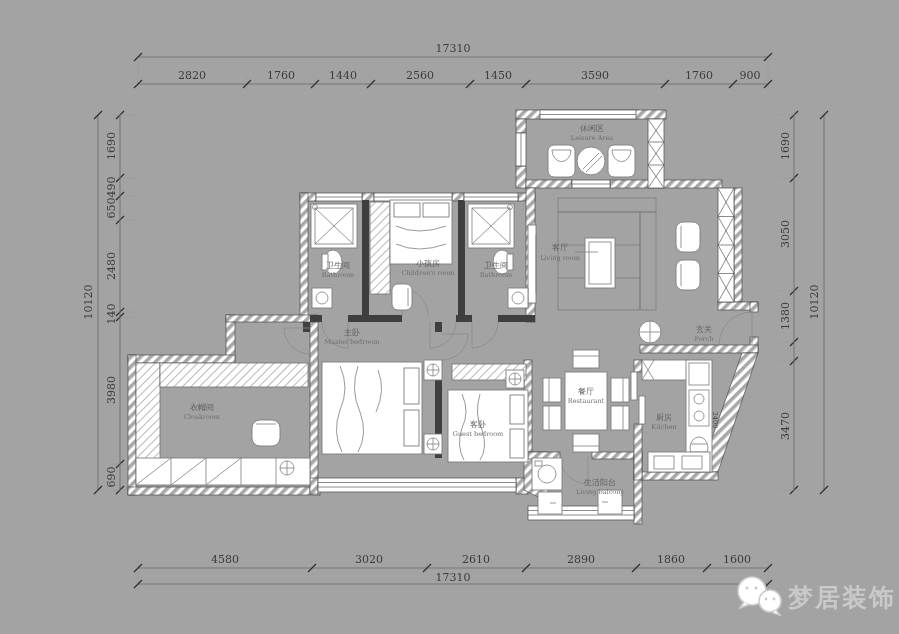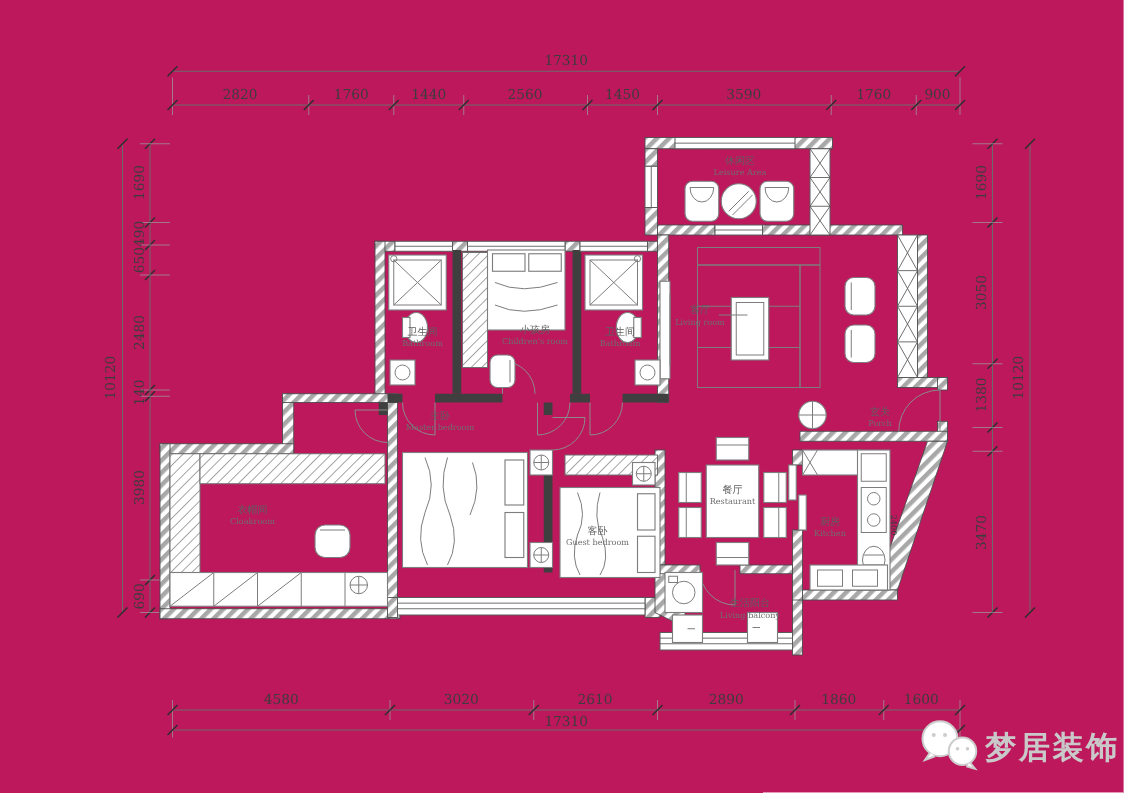--- a/index.html
+++ b/index.html
@@ -1,16 +1,16 @@
 <!DOCTYPE html>
 <html><head>
 <meta charset="utf-8">
 <style>
   html,body{margin:0;padding:0;background:#ffffff;}
-  .stage{width:899px;height:634px;background:#be185d;position:relative;font-family:"DejaVu Serif",serif;}
+  .stage{width:899px;height:634px;background:#a3a3a3;position:relative;font-family:"DejaVu Serif",serif;}
   svg{display:block}
   .hw{fill:url(#wh);stroke:#4a4a4a;stroke-width:0.7;}
   .iw{fill:#3f3f3f;stroke:none;}
   .win{fill:#ffffff;stroke:#5a5a5a;stroke-width:0.8;}
   .wl{stroke:#5a5a5a;stroke-width:0.7;fill:none;}
   .f{stroke:#7d7d7d;stroke-width:0.9;fill:#ffffff;}
   .fl{stroke:#7d7d7d;stroke-width:0.8;fill:none;}
   .door{stroke:#8a8a8a;stroke-width:0.8;fill:none;}
   .dl{stroke:#6b6b6b;stroke-width:0.8;fill:none;}
   .tick{stroke:#2e2e2e;stroke-width:1.2;fill:none;}

